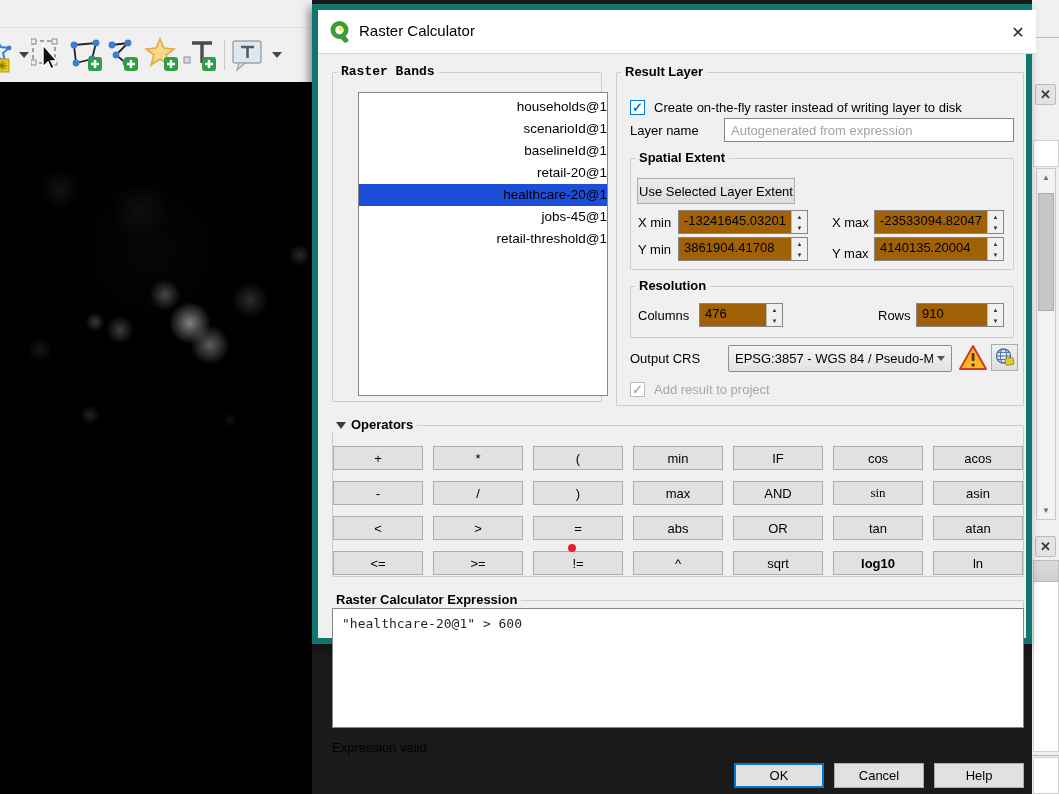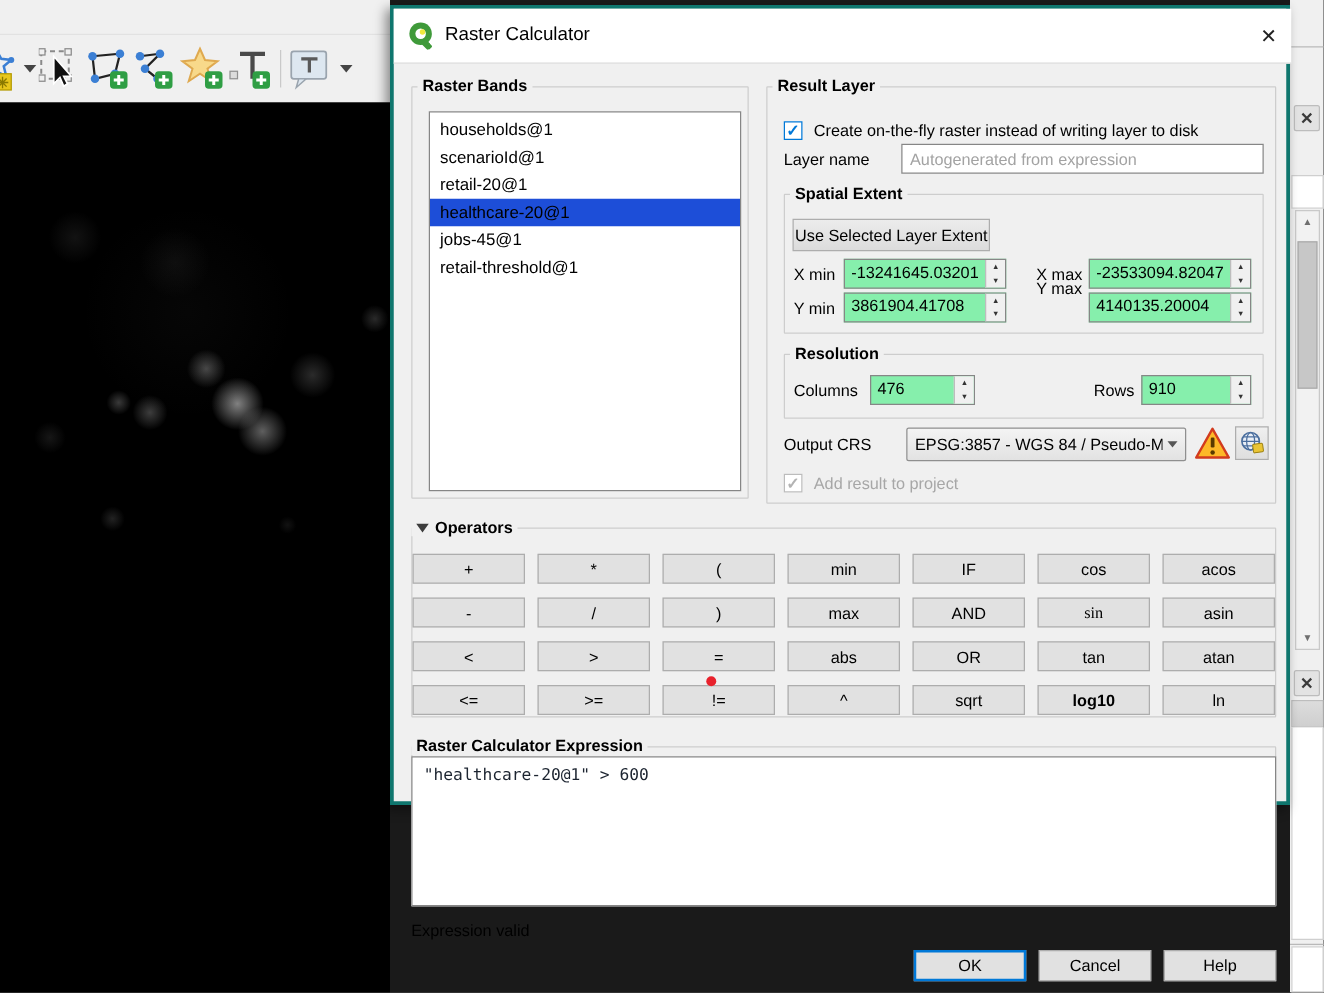--- a/index.html
+++ b/index.html
@@ -36,21 +36,21 @@
   .rs-close { position:absolute; left:3px; width:21px; height:21px; background:#e3e3e3; border:1px solid #bdbdbd; border-radius:2px;
               display:flex; align-items:center; justify-content:center; font-weight:bold; font-size:13px; color:#3a3a3a; }
   .rs-white { position:absolute; left:1px; width:26px; background:#fff; border:1px solid #cfcfcf; }
   .rs-scroll { position:absolute; left:4px; width:20px; background:#f2f2f2; border:1px solid #c9c9c9; }
   .rs-thumb { position:absolute; left:1px; width:16px; background:#c7c7c7; border:1px solid #ababab; }
   .rs-arrow { position:absolute; left:0; width:18px; text-align:center; font-size:7px; color:#6f6f6f; }
   .rs-grayband { position:absolute; left:1px; width:26px; background:linear-gradient(#dcdcdc,#cfcfcf); border:1px solid #bdbdbd; }
 
   
   .dialog { position:absolute; left:312px; top:4px; width:720px; height:640px; background:#f0f0f0;
-            border:3px solid #0f766e; box-shadow:-3px 3px 9px rgba(0,0,0,.45); }
+            border:6px solid #0f766e; box-shadow:-3px 3px 9px rgba(0,0,0,.45); }
   .titlebar { position:absolute; left:0; top:0; width:718px; height:44px; background:#fff; border-bottom:1px solid #dadada; }
   .title-text { position:absolute; left:41px; top:12px; font-size:15px; color:#000; }
   .title-close { position:absolute; left:688px; top:10px; width:24px; height:24px; display:flex; align-items:center; justify-content:center;
                  font-size:16px; color:#222; }
 
   .grp { position:absolute; border:1px solid #cdcdcd; border-radius:1px; }
   .grp-label { position:absolute; background:#f0f0f0; font-weight:bold; padding:0 4px; z-index:3; white-space:nowrap; }
 
   .listbox { position:absolute; background:#fff; border:1px solid #868686; padding-top:3px; }
   .list-item { height:22px; line-height:22px; padding-left:8px; font-size:13.5px; white-space:nowrap; }
@@ -63,21 +63,21 @@
   .lbl { position:absolute; white-space:nowrap;text-align:right; }
   .lbl.disabled { color:#a7a7a7; }
 
   .text-input { position:absolute; background:#fff; border:1px solid #868686; font-family:"Liberation Sans",sans-serif; font-size:13px; padding:0 6px; color:#000; }
   .text-input::placeholder { color:#a3a3a3; }
 
   .push-btn { position:absolute; background:#e1e1e1; border:1px solid #adadad; font-family:"Liberation Sans",sans-serif; font-size:13px;
               display:flex; align-items:center; justify-content:center; color:#000; }
   .push-btn.default { border:2px solid #0078d7; }
 
-  .spin { position:absolute; background:#86efac; border:1px solid #868686; display:flex; }
+  .spin { position:absolute; background:#a16207; border:1px solid #868686; display:flex; }
   .spin-val { flex:1; padding:2px 3px 0 5px; font-size:13px; white-space:nowrap; overflow:hidden; }
   .spin-btns { width:16px; border-left:1px solid #bdbdbd; background:#f0f0f0; display:flex; flex-direction:column; }
   .spin-up,.spin-down { flex:1; display:flex; align-items:center; justify-content:center; font-size:6px; color:#333; }
 
   .combo { position:absolute; background:linear-gradient(#f4f4f4,#e2e2e2); border:1px solid #8f8f8f; border-radius:2px;
            display:flex; align-items:center; padding:0 6px; font-size:13px; }
   .combo .combo-text { flex:1; white-space:nowrap; overflow:hidden; }
   .combo-arrow { width:0; height:0; border-left:4px solid transparent; border-right:4px solid transparent; border-top:5px solid #555; margin-left:4px; }
 
   .op-btn { position:absolute; width:90px; height:24px; background:#e1e1e1; border:1px solid #adadad; font-size:13px;
@@ -206,24 +206,25 @@
           <rect x="15" y="15" width="8" height="5" rx="1" transform="rotate(45 15 15)" fill="#3f9a3a"></rect>
           <rect x="19" y="19" width="5" height="5" fill="#fff"></rect>
           <rect x="17.5" y="17.5" width="5" height="4" rx="1" transform="rotate(45 17.5 17.5)" fill="#3f9a3a"></rect>
         </svg>
       </div>
       <div class="title-text">Raster Calculator</div>
       <div class="title-close">✕</div>
     </div>
 
     <div class="grp" style="left:14px; top:62px; width:270px; height:330px;"></div>
-    <div class="grp-label" style="left:19px; top:54px;">Raster Bands</div>
-    <div class="listbox" style="left:28px; top:82px; width:250px; height:304px;">
+    <div class="grp-label" style="left:19px; top:54px;font-family:Liberation Mono, monospace;">Raster Bands</div>
+    <div class="listbox" style="left:40px; top:82px; width:250px; height:304px;text-align:right;">
       <div class="list-item">households@1</div>
       <div class="list-item">scenarioId@1</div>
+      <div class="list-item">baselineId@1</div>
       <div class="list-item">retail-20@1</div>
       <div class="list-item selected">healthcare-20@1</div>
       <div class="list-item">jobs-45@1</div>
       <div class="list-item">retail-threshold@1</div>
     </div>
 
     <div class="grp" style="left:298px; top:62px; width:408px; height:334px;"></div>
     <div class="grp-label" style="left:303px; top:54px;">Result Layer</div>
 
     <div class="cb" style="left:312px; top:90px;">
@@ -256,21 +257,21 @@
         </span>
     </div>
     <div class="lbl" style="left:320px; top:232px;">Y min</div>
     <div class="spin" style="left:360px; top:227px; width:130px; height:24px;">
       <span class="spin-val">3861904.41708</span>
       <span class="spin-btns">
           <span class="spin-up">▲</span>
           <span class="spin-down">▼</span>
         </span>
     </div>
-    <div class="lbl" style="left:514px; top:216px;">Y max</div>
+    <div class="lbl" style="left:514px; top:236px;">Y max</div>
     <div class="spin" style="left:556px; top:227px; width:130px; height:24px;">
       <span class="spin-val">4140135.20004</span>
       <span class="spin-btns">
           <span class="spin-up">▲</span>
           <span class="spin-down">▼</span>
         </span>
     </div>
 
     <div class="grp" style="left:312px; top:276px; width:384px; height:52px;"></div>
     <div class="grp-label" style="left:317px; top:268px;">Resolution</div>

